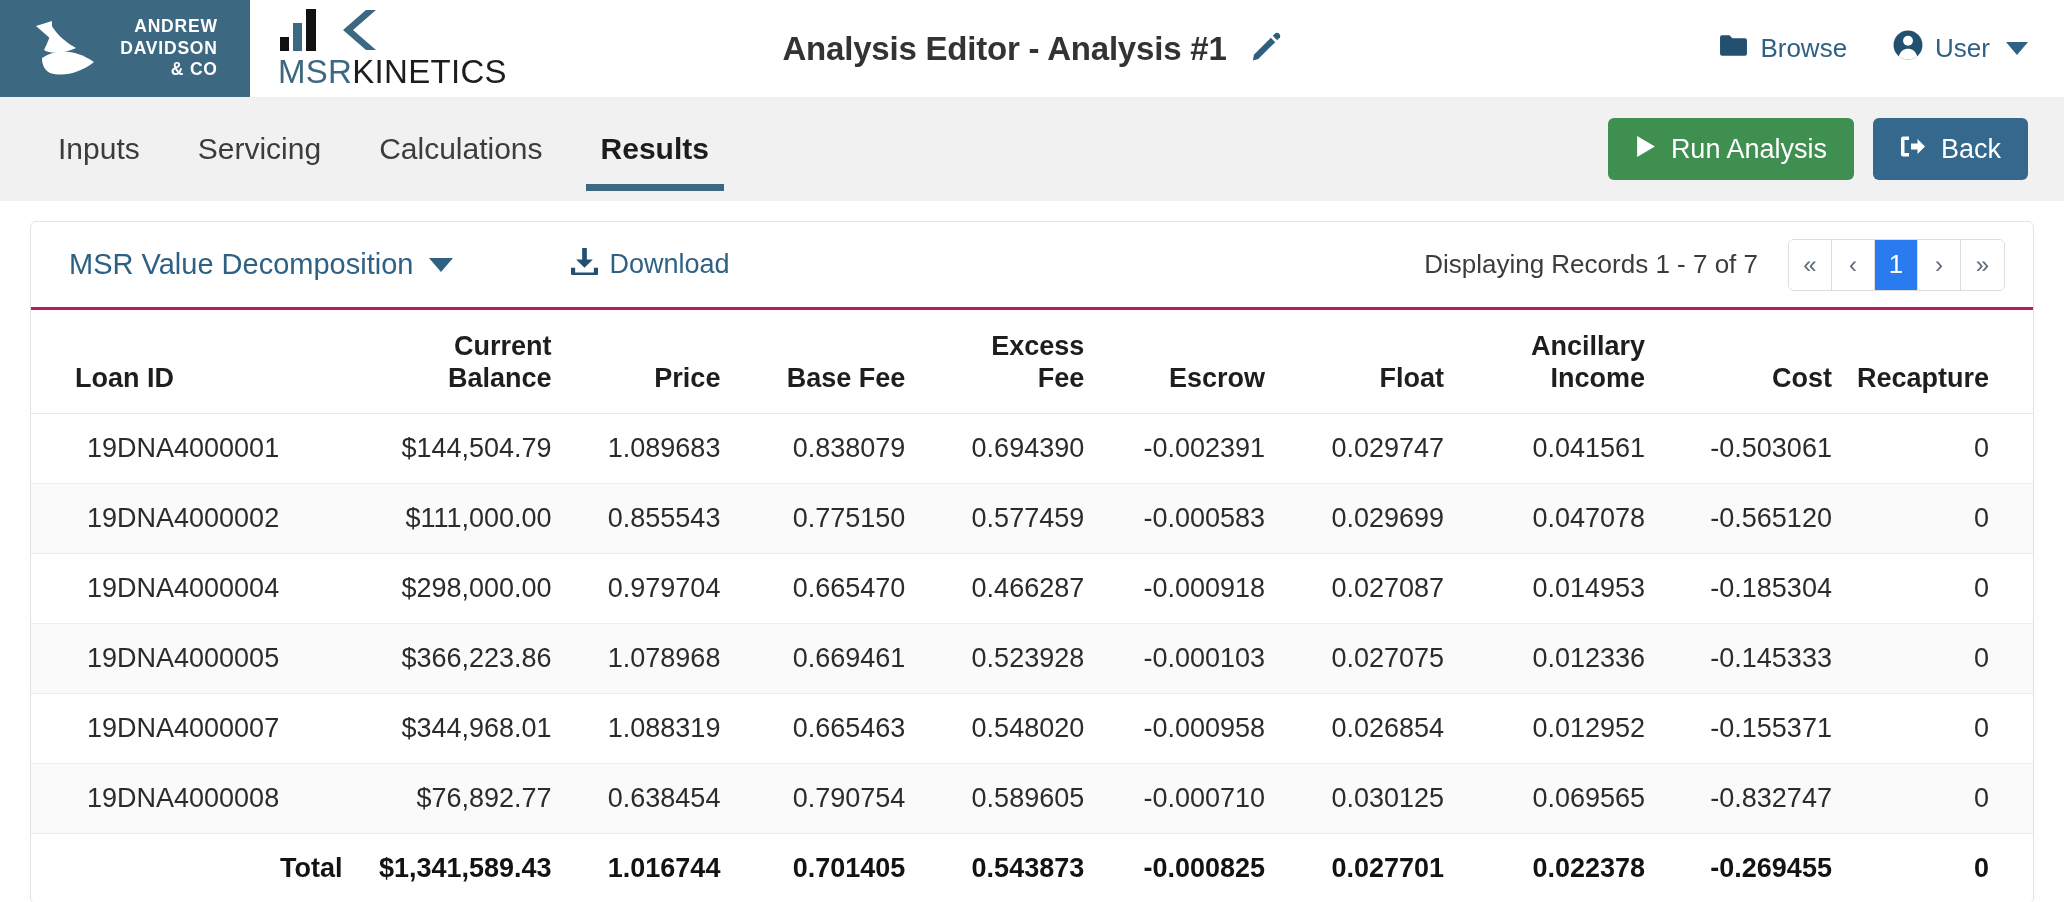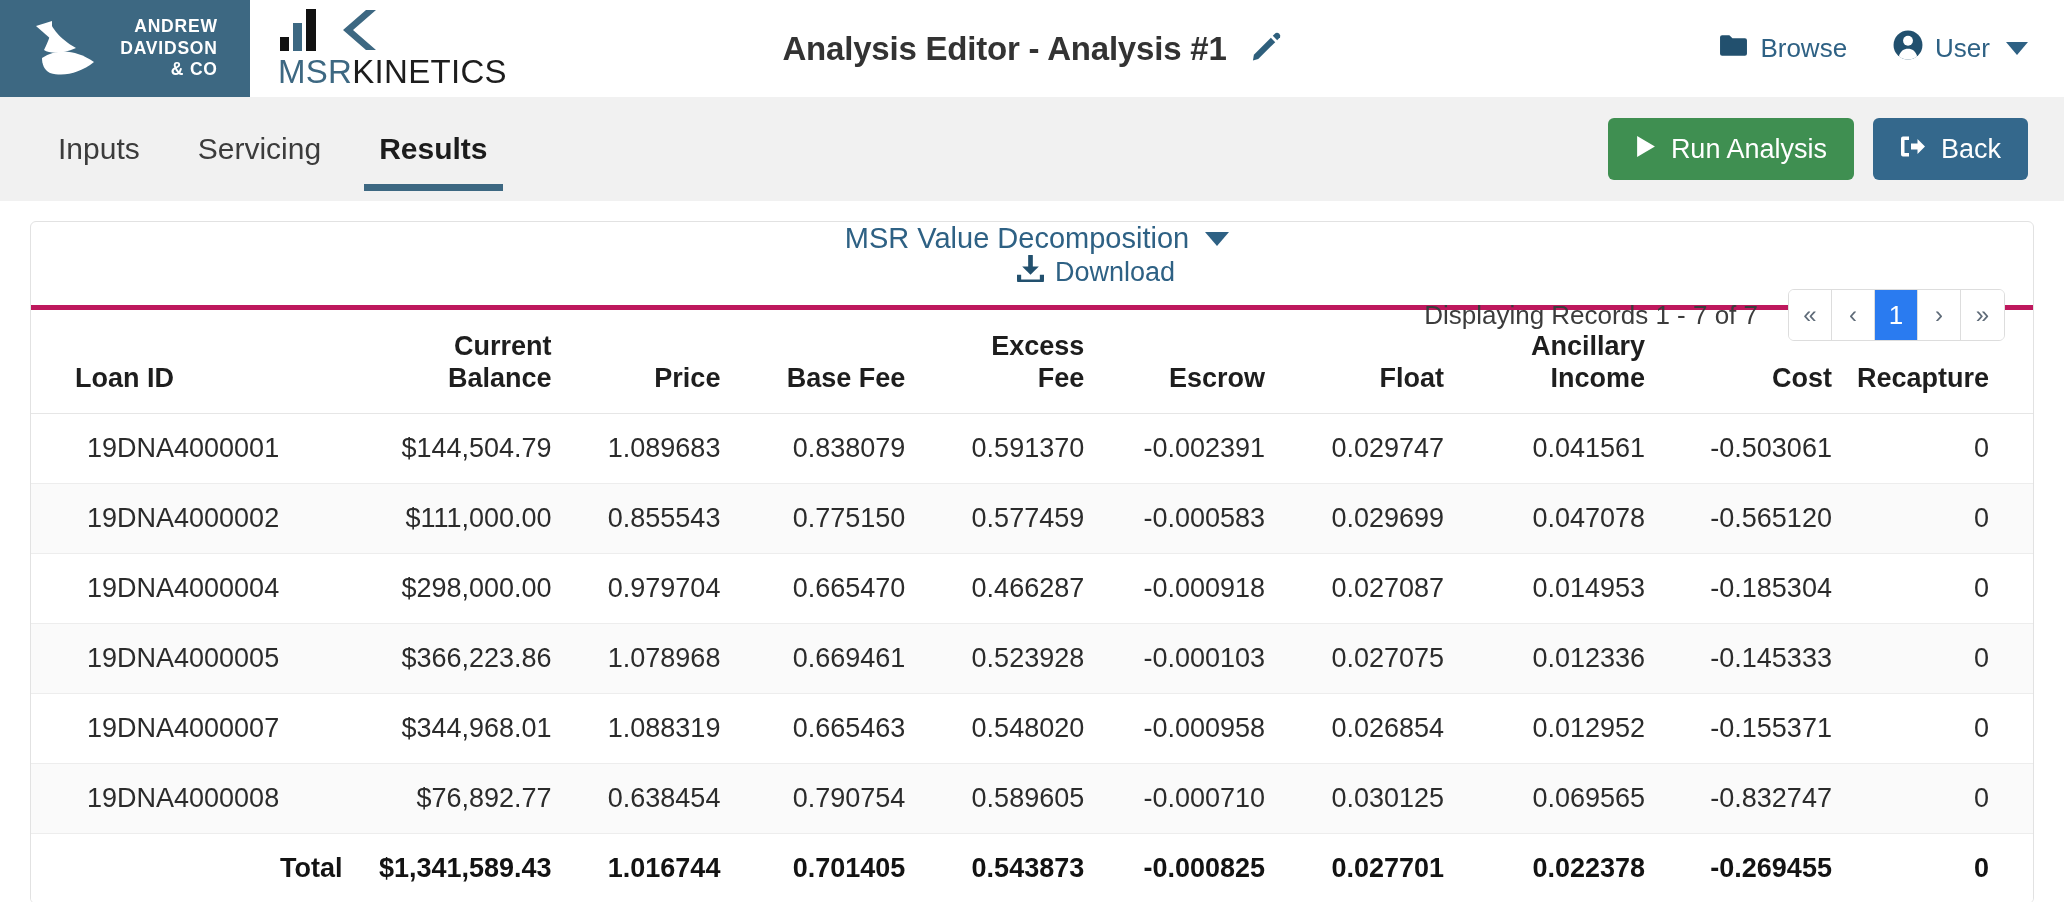--- a/index.html
+++ b/index.html
@@ -158,22 +158,21 @@
     border: 1px solid #e2e2e2;
     border-radius: 6px;
     background: #ffffff;
     overflow: hidden;
   }
   .card-toolbar {
     display: flex;
     align-items: center;
     height: 88px;
     padding: 0 28px 0 38px;
-    border-bottom: 5px solid #be185d;
-    flex-direction: column;
+    border-bottom: 3px solid #be185d;
   }
   .dropdown-label {
     display: flex;
     align-items: center;
     gap: 16px;
     color: #2e6184;
     font-size: 29px;
     cursor: pointer;
     white-space: nowrap;
   }
@@ -328,20 +327,23 @@
   </div>
 </div>
 
 <div class="tabbar">
   <div class="tabs">
     <div class="tab">
         <span>Inputs</span>
       </div>
     <div class="tab">
         <span>Servicing</span>
+      </div>
+    <div class="tab">
+        <span>Calculations</span>
       </div>
     <div class="tab active">
         <span>Results</span>
       </div>
   </div>
 
   <div class="tab-actions">
     <button class="btn btn-run">
       <span>
         <svg viewBox="0 0 20 22" width="21" height="23">
@@ -420,21 +422,21 @@
           <th>Cost</th>
           <th class="col-last">Recapture</th>
         </tr>
       </thead>
       <tbody id="table-body">
           <tr>
             <td class="col-loan">19DNA4000001</td>
             <td>$144,504.79</td>
             <td>1.089683</td>
             <td>0.838079</td>
-            <td>0.591370</td>
+            <td>0.694390</td>
             <td>-0.002391</td>
             <td>0.029747</td>
             <td>0.041561</td>
             <td>-0.503061</td>
             <td class="col-last">0</td>
           </tr>
           <tr>
             <td class="col-loan">19DNA4000002</td>
             <td>$111,000.00</td>
             <td>0.855543</td>

